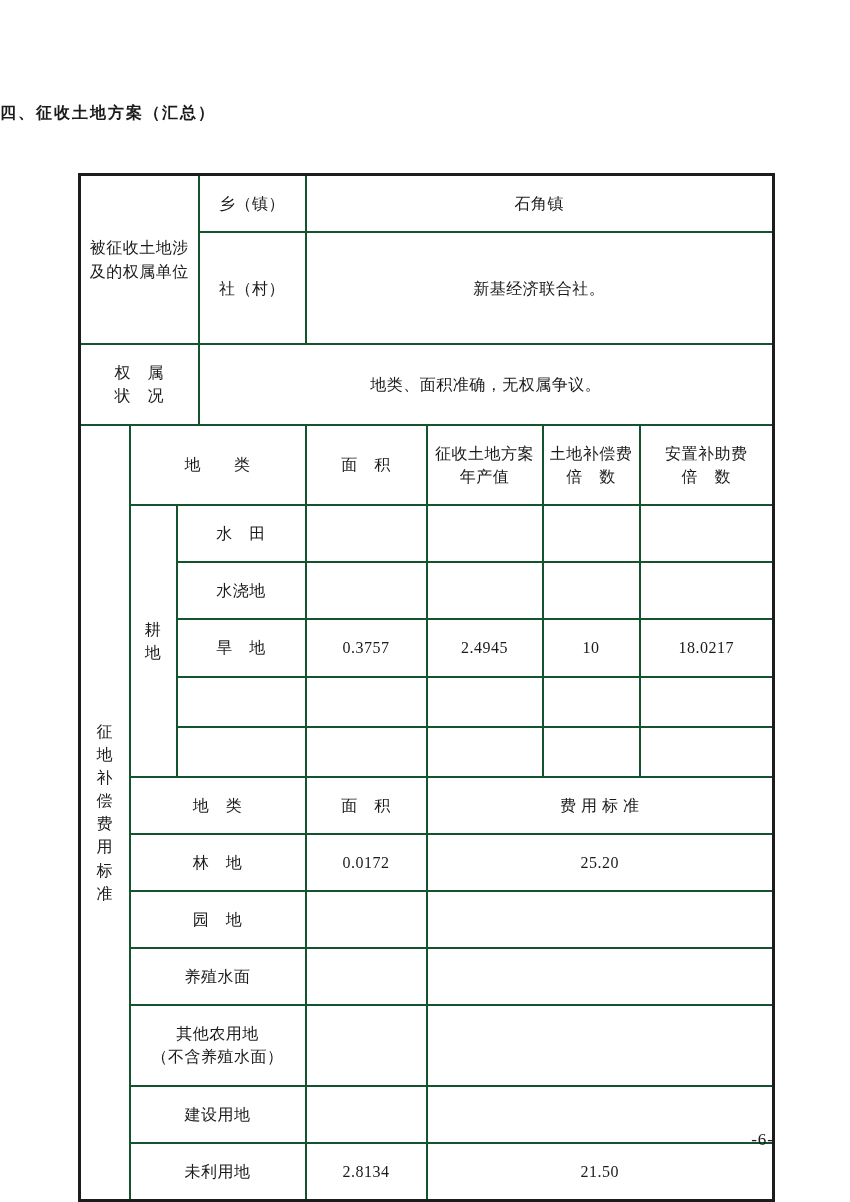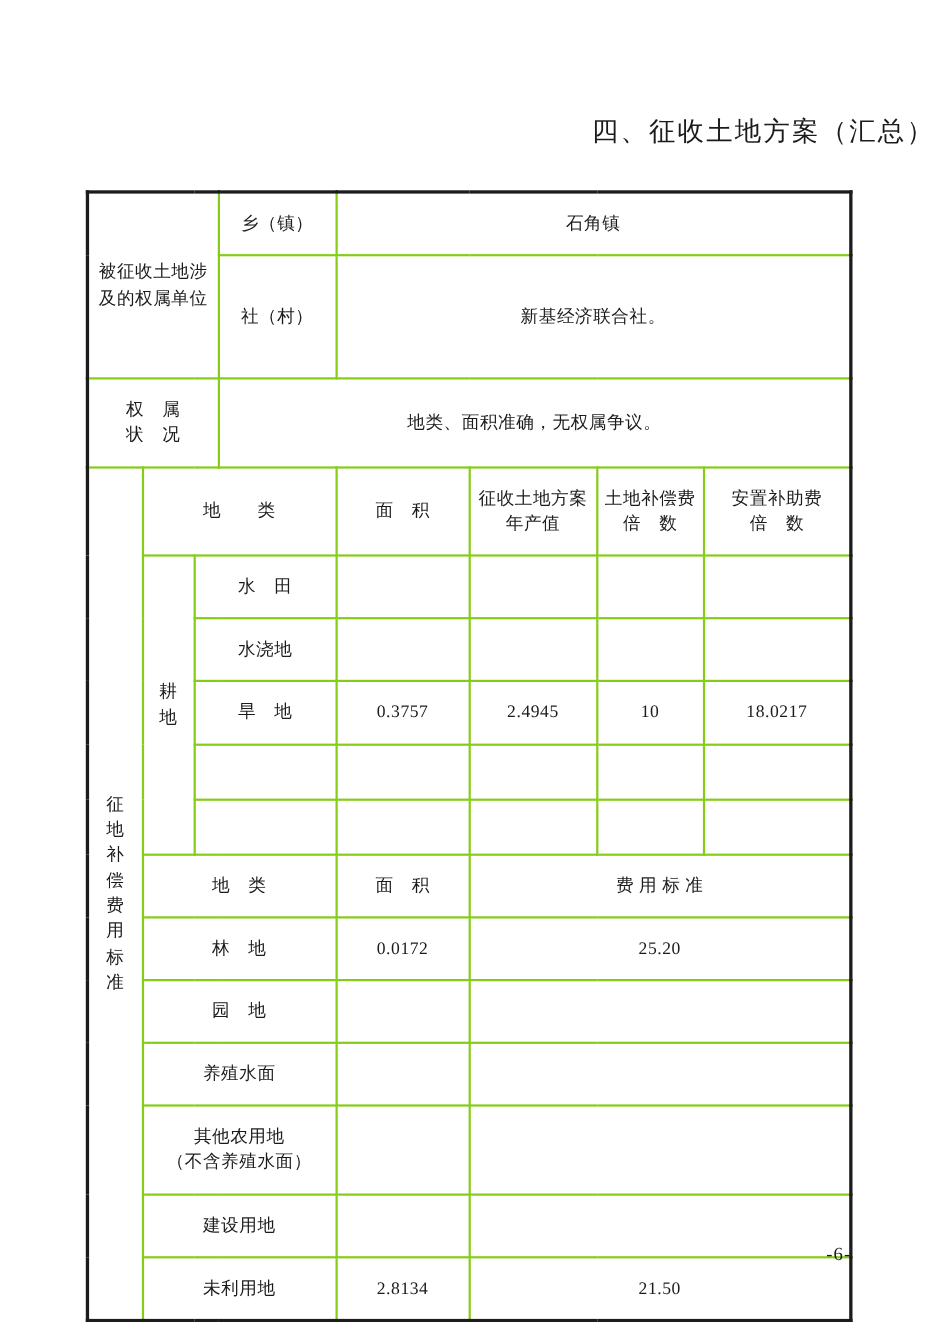--- a/index.html
+++ b/index.html
@@ -12,44 +12,44 @@
     background: #ffffff;
     font-family: "Liberation Serif", "DejaVu Serif", serif;
     color: #1b1b1b;
     overflow: hidden;
   }
   .doc-title {
     position: absolute;
     top: 103px;
     left: 0;
     width: 100%;
-    text-align: right;
-    font-size: 24px;
-    font-weight: normal;
+    text-align: left;
+    font-size: 16px;
+    font-weight: bold;
     letter-spacing: 2px;
     font-family: "Liberation Sans", "DejaVu Sans", sans-serif;
   }
   .unit-note {
     position: absolute;
     top: 146px;
     right: 95px;
     font-size: 16px;
     letter-spacing: 1px;
   }
   table.land-table {
     position: absolute;
     top: 173px;
     left: 78px;
     width: 694px;
     border-collapse: collapse;
     table-layout: fixed;
     border: 3px solid #1c1c1c;
   }
   table.land-table td {
-    border: 2px solid #84cc16;
+    border: 2px solid #14532d;
     text-align: center;
     vertical-align: middle;
     font-size: 16px;
     line-height: 1.45;
     letter-spacing: 0.5px;
     white-space: pre-line;
     padding: 16px 3px;
     overflow: hidden;
   }
   td.left-val { text-align: left; padding-left: 12px; }

